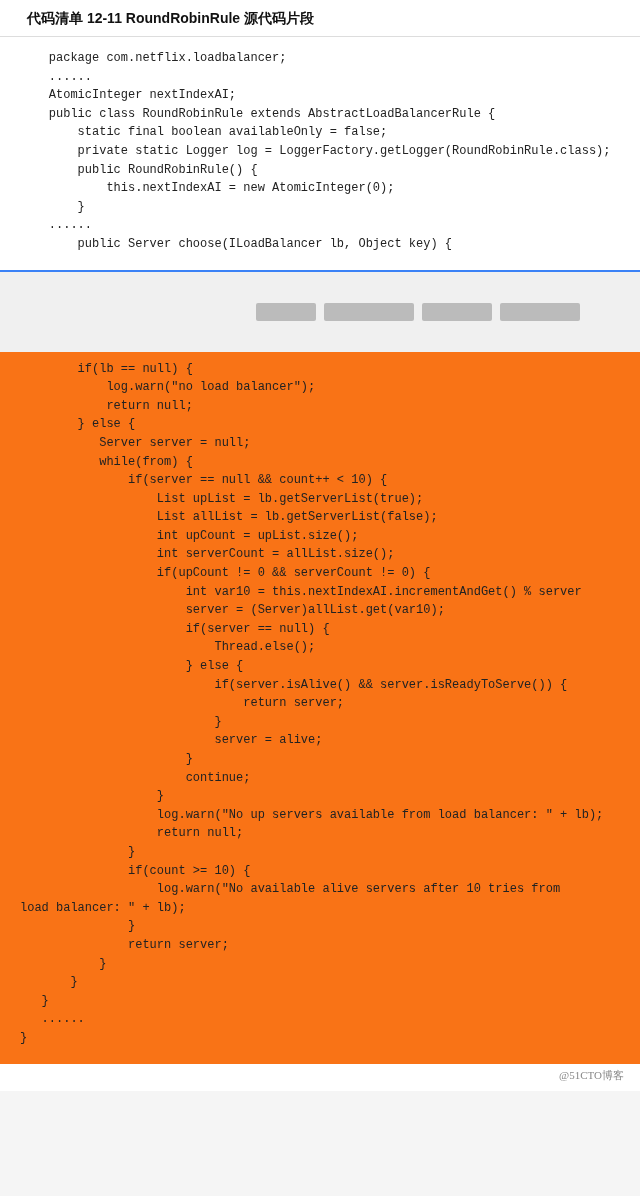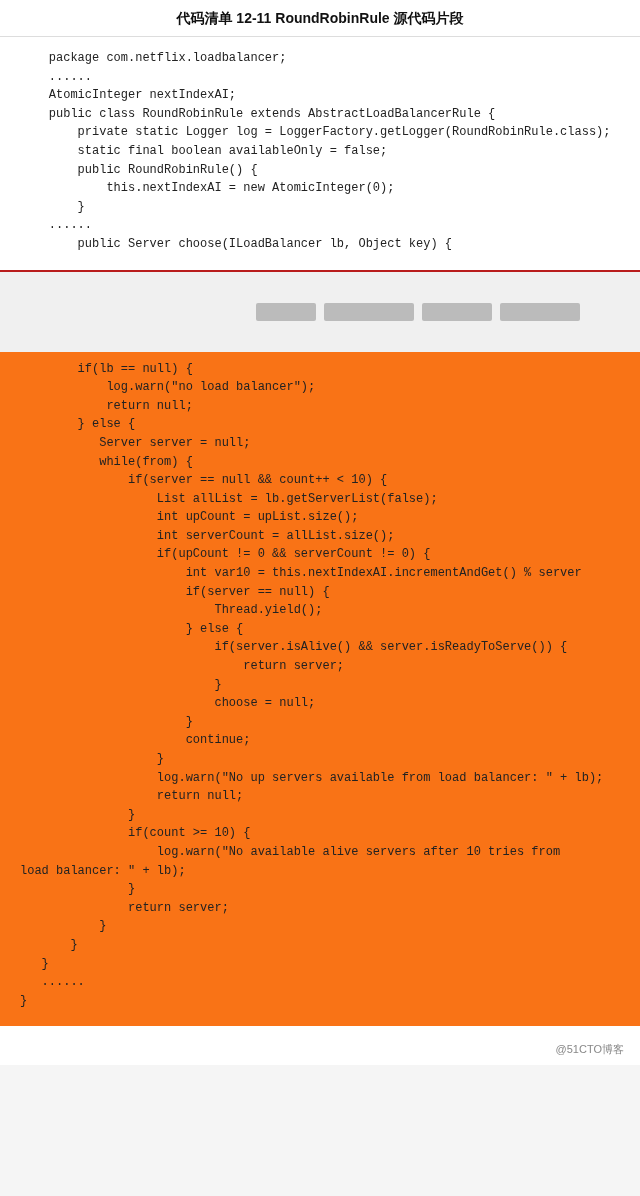--- a/index.html
+++ b/index.html
@@ -10,34 +10,33 @@
       font-family: 'Courier New', Courier, monospace;
       font-size: 12px;
       color: #222;
     }
     .page-container {
       width: 640px;
       background: #fff;
     }
     
     .title-bar {
-      text-align: center;
       padding: 10px 27px 8px;
       font-family: Arial, sans-serif;
       font-size: 14px;
       font-weight: bold;
       color: #111;
       background: #fff;
       border-bottom: 1px solid #ddd;
     }
     
     .code-block-1 {
       background: #fff;
       padding: 12px 16px 16px 20px;
-      border-bottom: 2px solid #b91c1c;
+      border-bottom: 2px solid #3b82f6;
       line-height: 1.55;
     }
     
     .separator-area {
       background: #f0f0f0;
       height: 80px;
       display: flex;
       align-items: center;
       justify-content: flex-end;
       padding-right: 60px;
@@ -52,22 +51,21 @@
     .code-block-2 {
       background: #f97316;
       padding: 8px 16px 16px 20px;
       line-height: 1.55;
     }
     .watermark {
       text-align: right;
       padding: 4px 16px 8px;
       font-size: 11px;
       color: #888;
-      font-family: Liberation Sans, sans-serif;
-      margin-top: 12px;
+      font-family: Liberation Serif, serif;
     }
     .line {
       display: block;
       white-space: pre;
       font-family: 'Courier New', Courier, monospace;
       font-size: 12px;
       line-height: 1.55;
       color: #222;
     }
   </style>
@@ -77,22 +75,22 @@
 <div class="page-container">
 
   <div class="title-bar">代码清单 12-11  RoundRobinRule 源代码片段</div>
 
   <div class="code-block-1">
     <div id="code-lines-1">
         <span class="line">    package com.netflix.loadbalancer;</span>
         <span class="line">    ......</span>
         <span class="line">    AtomicInteger nextIndexAI;</span>
         <span class="line">    public class RoundRobinRule extends AbstractLoadBalancerRule {</span>
+        <span class="line">        static final boolean availableOnly = false;</span>
         <span class="line">        private static Logger log = LoggerFactory.getLogger(RoundRobinRule.class);</span>
-        <span class="line">        static final boolean availableOnly = false;</span>
         <span class="line"></span>
         <span class="line">        public RoundRobinRule() {</span>
         <span class="line">            this.nextIndexAI = new AtomicInteger(0);</span>
         <span class="line">        }</span>
         <span class="line">    ......</span>
         <span class="line">        public Server choose(ILoadBalancer lb, Object key) {</span>
       </div>
   </div>
 
   <div class="separator-area">
@@ -107,34 +105,36 @@
   <div class="code-block-2">
     <div id="code-lines-2">
         <span class="line">        if(lb == null) {</span>
         <span class="line">            log.warn("no load balancer");</span>
         <span class="line">            return null;</span>
         <span class="line">        } else {</span>
         <span class="line">           Server server = null;</span>
         <span class="line"></span>
         <span class="line">           while(from) {</span>
         <span class="line">               if(server == null &amp;&amp; count++ &lt; 10) {</span>
+        <span class="line">                   List upList = lb.getServerList(true);</span>
         <span class="line">                   List allList = lb.getServerList(false);</span>
         <span class="line">                   int upCount = upList.size();</span>
         <span class="line">                   int serverCount = allList.size();</span>
         <span class="line">                   if(upCount != 0 &amp;&amp; serverCount != 0) {</span>
         <span class="line">                       int var10 = this.nextIndexAI.incrementAndGet() % server</span>
         <span class="line"></span>
+        <span class="line">                       server = (Server)allList.get(var10);</span>
         <span class="line">                       if(server == null) {</span>
-        <span class="line">                           Thread.yield();</span>
+        <span class="line">                           Thread.else();</span>
         <span class="line">                       } else {</span>
         <span class="line">                           if(server.isAlive() &amp;&amp; server.isReadyToServe()) {</span>
         <span class="line">                               return server;</span>
         <span class="line">                           }</span>
         <span class="line"></span>
-        <span class="line">                           choose = null;</span>
+        <span class="line">                           server = alive;</span>
         <span class="line">                       }</span>
         <span class="line">                       continue;</span>
         <span class="line">                   }</span>
         <span class="line"></span>
         <span class="line">                   log.warn("No up servers available from load balancer: " + lb);</span>
         <span class="line">                   return null;</span>
         <span class="line">               }</span>
         <span class="line"></span>
         <span class="line">               if(count &gt;= 10) {</span>
         <span class="line">                   log.warn("No available alive servers after 10 tries from</span>

